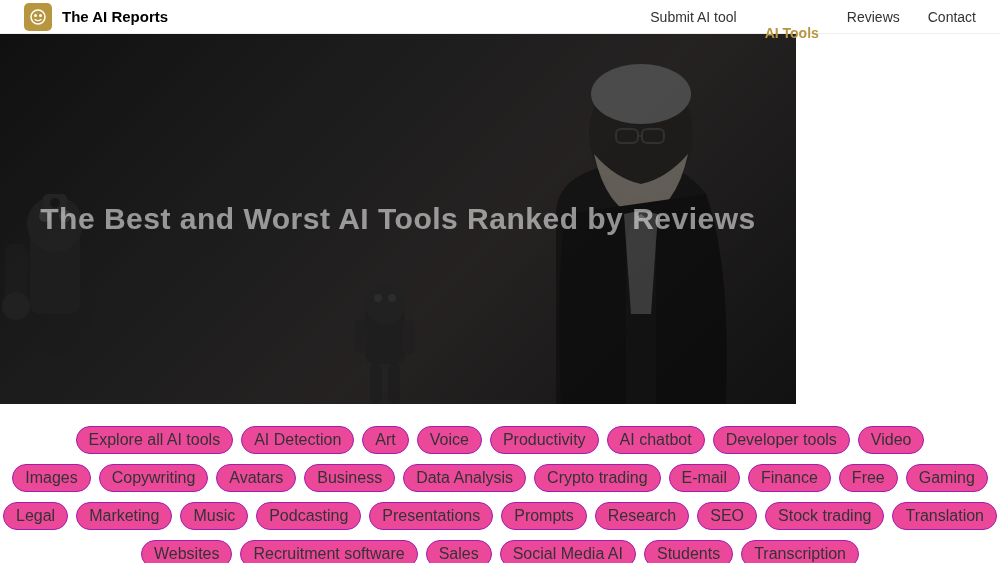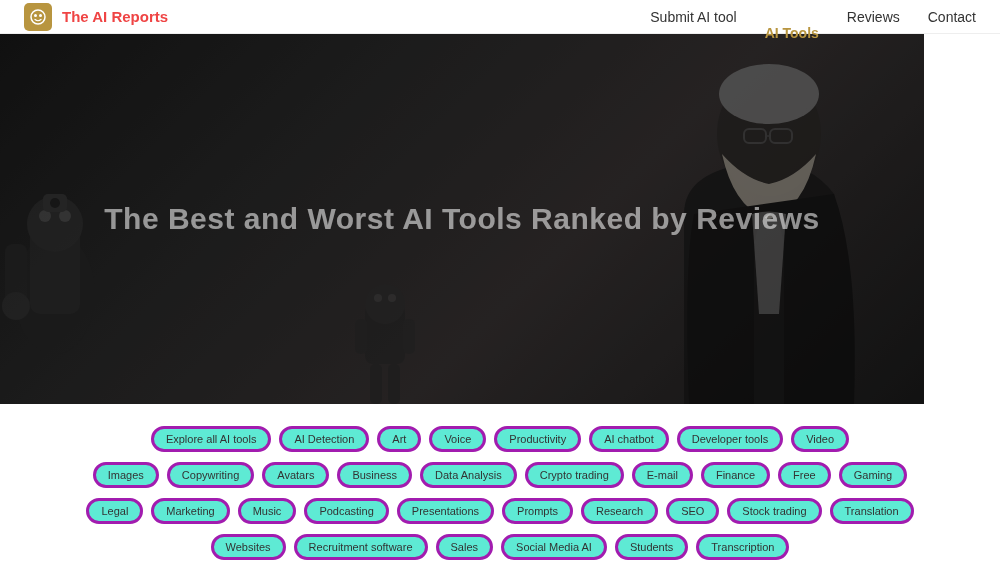--- a/index.html
+++ b/index.html
@@ -29,21 +29,21 @@
       border-radius: 5px;
       display: flex;
       align-items: center;
       justify-content: center;
       font-size: 14px;
       color: #fff;
     }
     .logo-text {
       font-size: 15px;
       font-weight: 600;
-      color: #ef4444;
+      color: #000000;
     }
     .header-nav {
       display: flex;
       align-items: center;
       gap: 28px;
     }
     .nav-item {
       font-size: 14px;
       color: #333;
       cursor: pointer;
@@ -51,21 +51,21 @@
     }
     .nav-item.active {
       color: #b8953f;
       font-weight: 600;
       margin-top: 33px;
     }
 
     
     .hero {
       position: relative;
-      width: 924px;
+      width: 796px;
       height: 370px;
       overflow: hidden;
       background: #1a1a1a;
     }
     .hero-bg {
       position: absolute;
       inset: 0;
       background: linear-gradient(135deg, #1a1a1a 0%, #2a2a2a 30%, #3a3535 60%, #1c1c1c 100%);
     }
     .hero-overlay {
@@ -100,25 +100,25 @@
     .tags-row {
       display: flex;
       flex-wrap: nowrap;
       gap: 8px;
       justify-content: center;
     }
     .tag {
       display: inline-flex;
       align-items: center;
       padding: 4px 12px;
-      border: 3px solid #a21caf;
+      border: 1px solid #a21caf;
       border-radius: 20px;
-      font-size: 11px;
+      font-size: 16px;
       color: #333;
-      background: #5eead4;
+      background: #ec4899;
       cursor: pointer;
       white-space: nowrap;
     }
 
     
     .search-section {
       display: flex;
       justify-content: center;
       padding: 12px 0 10px;
       background: #fff;

